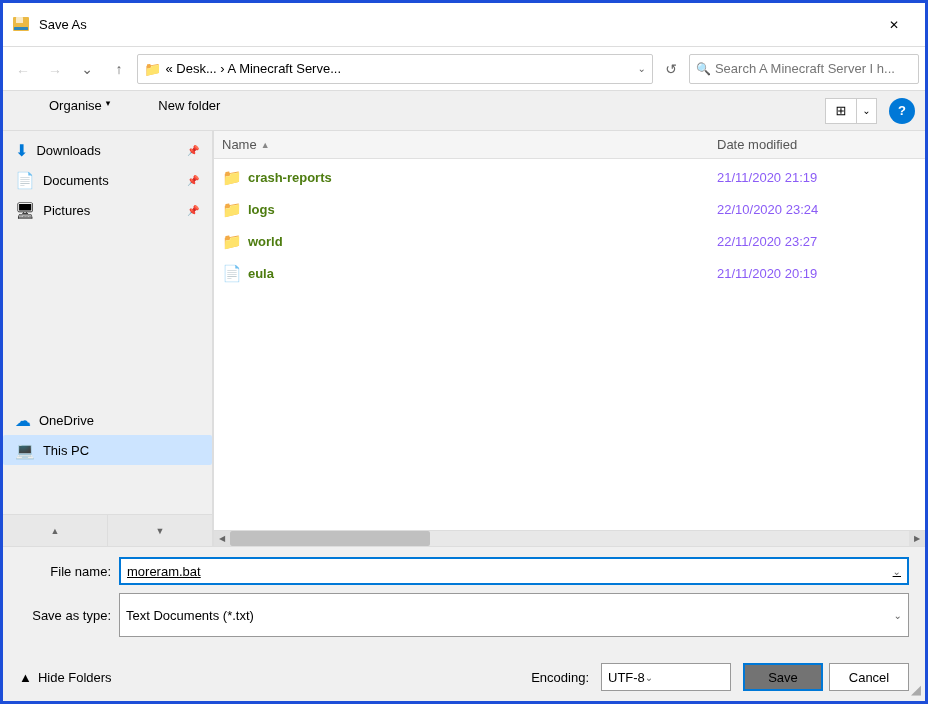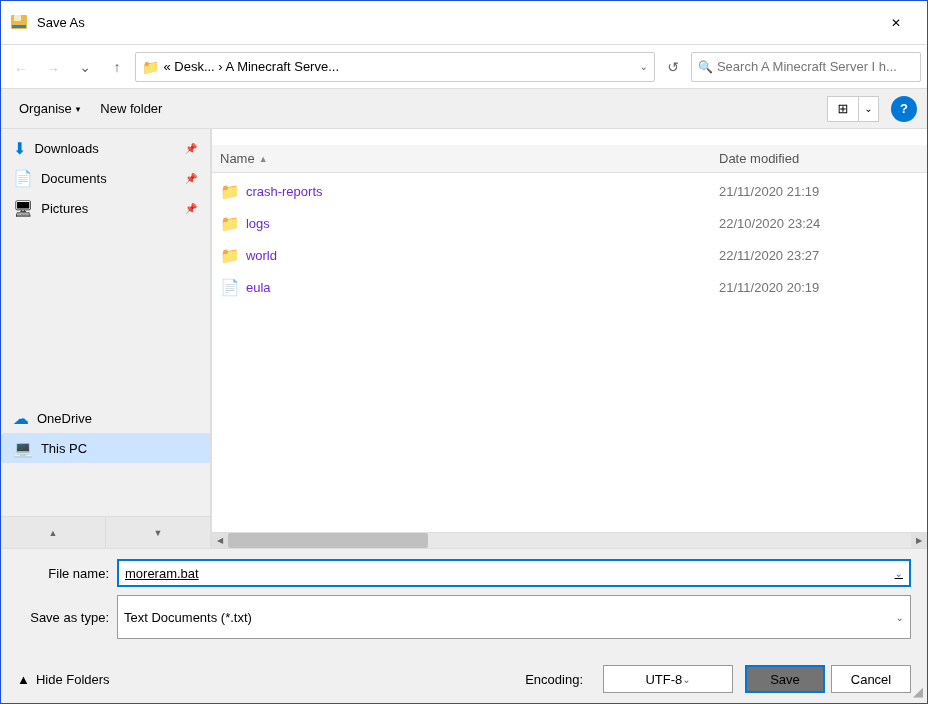--- a/index.html
+++ b/index.html
@@ -10,21 +10,21 @@
       display: flex;
       justify-content: center;
       align-items: center;
       width: 928px;
       height: 704px;
     }
     .dialog {
       width: 928px;
       height: 704px;
       background: #f0f0f0;
-      border: 1px solid #1d4ed8;
+      border: 3px solid #1d4ed8;
       box-shadow: 2px 2px 12px rgba(0,0,0,0.4);
       display: flex;
       flex-direction: column;
     }
     
     .title-bar {
       background: #ffffff;
       height: 44px;
       display: flex;
       align-items: center;
@@ -157,25 +157,25 @@
       border-bottom: 1px solid #ddd;
       flex-shrink: 0;
     }
     .cmd-btn {
       height: 26px;
       padding: 0 8px;
       border: none;
       background: transparent;
       cursor: pointer;
       display: flex;
-      align-items: center;
       gap: 4px;
       border-radius: 2px;
       font-size: 13px;
       color: #000;
+      margin-left: 28px;
     }
     .spacer { flex: 1; }
     .view-btn {
       width: 32px;
       height: 26px;
       border: 1px solid #ccc;
       background: #fff;
       cursor: pointer;
       display: flex;
       align-items: center;
@@ -255,21 +255,20 @@
       background: #fff;
     }
     .file-header {
       height: 28px;
       display: flex;
       align-items: center;
       background: #f5f5f5;
       border-bottom: 1px solid #e0e0e0;
       padding: 0 8px;
       flex-shrink: 0;
-      margin-top: 16px;
     }
     .col-name {
       flex: 1;
       font-size: 13px;
       color: #555;
       display: flex;
       align-items: center;
       gap: 4px;
       cursor: pointer;
     }
@@ -287,22 +286,22 @@
     }
     .file-row {
       height: 32px;
       display: flex;
       align-items: center;
       padding: 0 8px;
       cursor: pointer;
       gap: 6px;
     }
     .file-icon { font-size: 16px; flex-shrink: 0; }
-    .file-name { flex: 1; font-size: 13px; color: #6d28d9; }
-    .file-date { width: 200px; font-size: 13px; color: #737373; }
+    .file-name { flex: 1; font-size: 13px; color: #4d7c0f; font-weight: bold; }
+    .file-date { width: 200px; font-size: 13px; color: #8b5cf6; }
 
     
     .h-scroll-area {
       height: 16px;
       background: #f0f0f0;
       border-top: 1px solid #ddd;
       display: flex;
       align-items: center;
       flex-shrink: 0;
     }
@@ -412,24 +411,23 @@
     }
     .enc-select {
       width: 130px;
       height: 28px;
       border: 1px solid #999;
       background: #fff;
       padding: 0 6px;
       font-size: 13px;
       display: flex;
       align-items: center;
-      justify-content: center;
+      justify-content: flex-start;
       cursor: pointer;
       margin-right: 12px;
-      margin-left: 8px;
     }
     .save-btn {
       width: 80px;
       height: 28px;
       border: 2px solid #0078d7;
       background: #737373;
       cursor: pointer;
       font-size: 13px;
       color: #000;
       display: flex;

